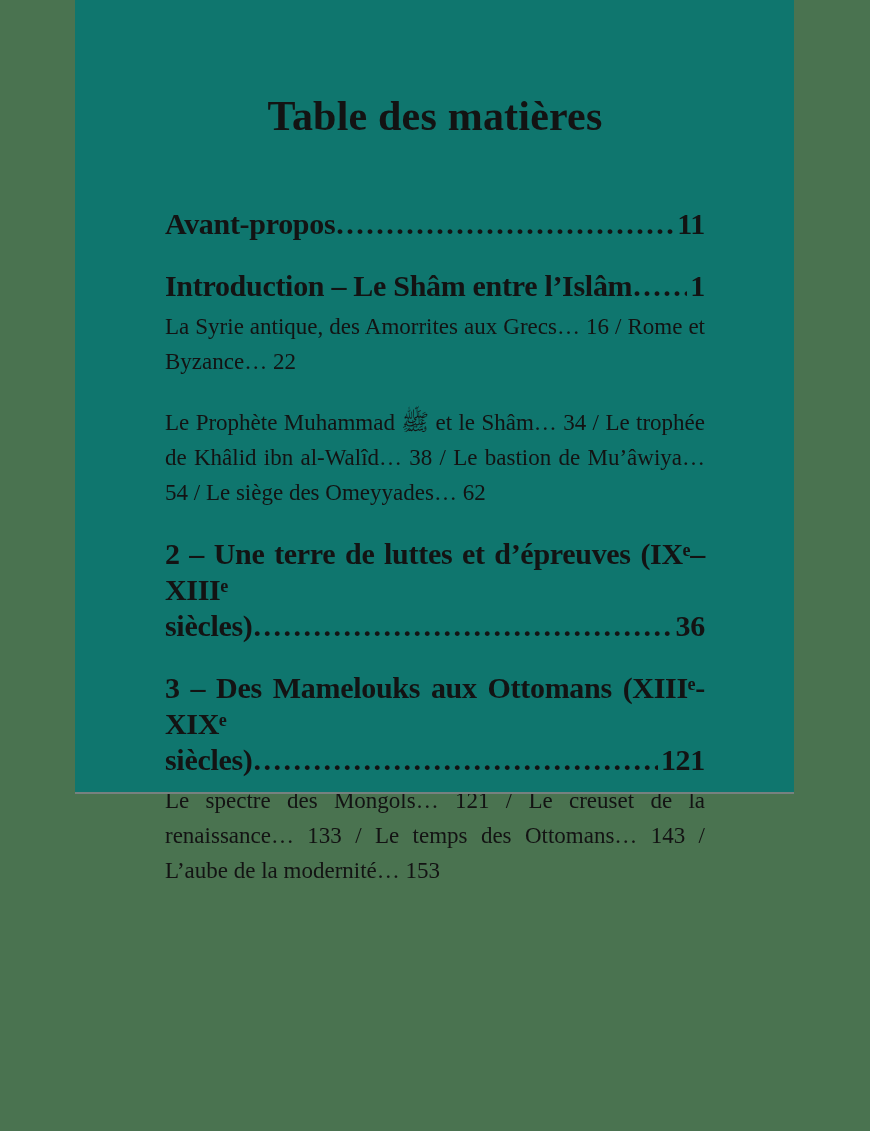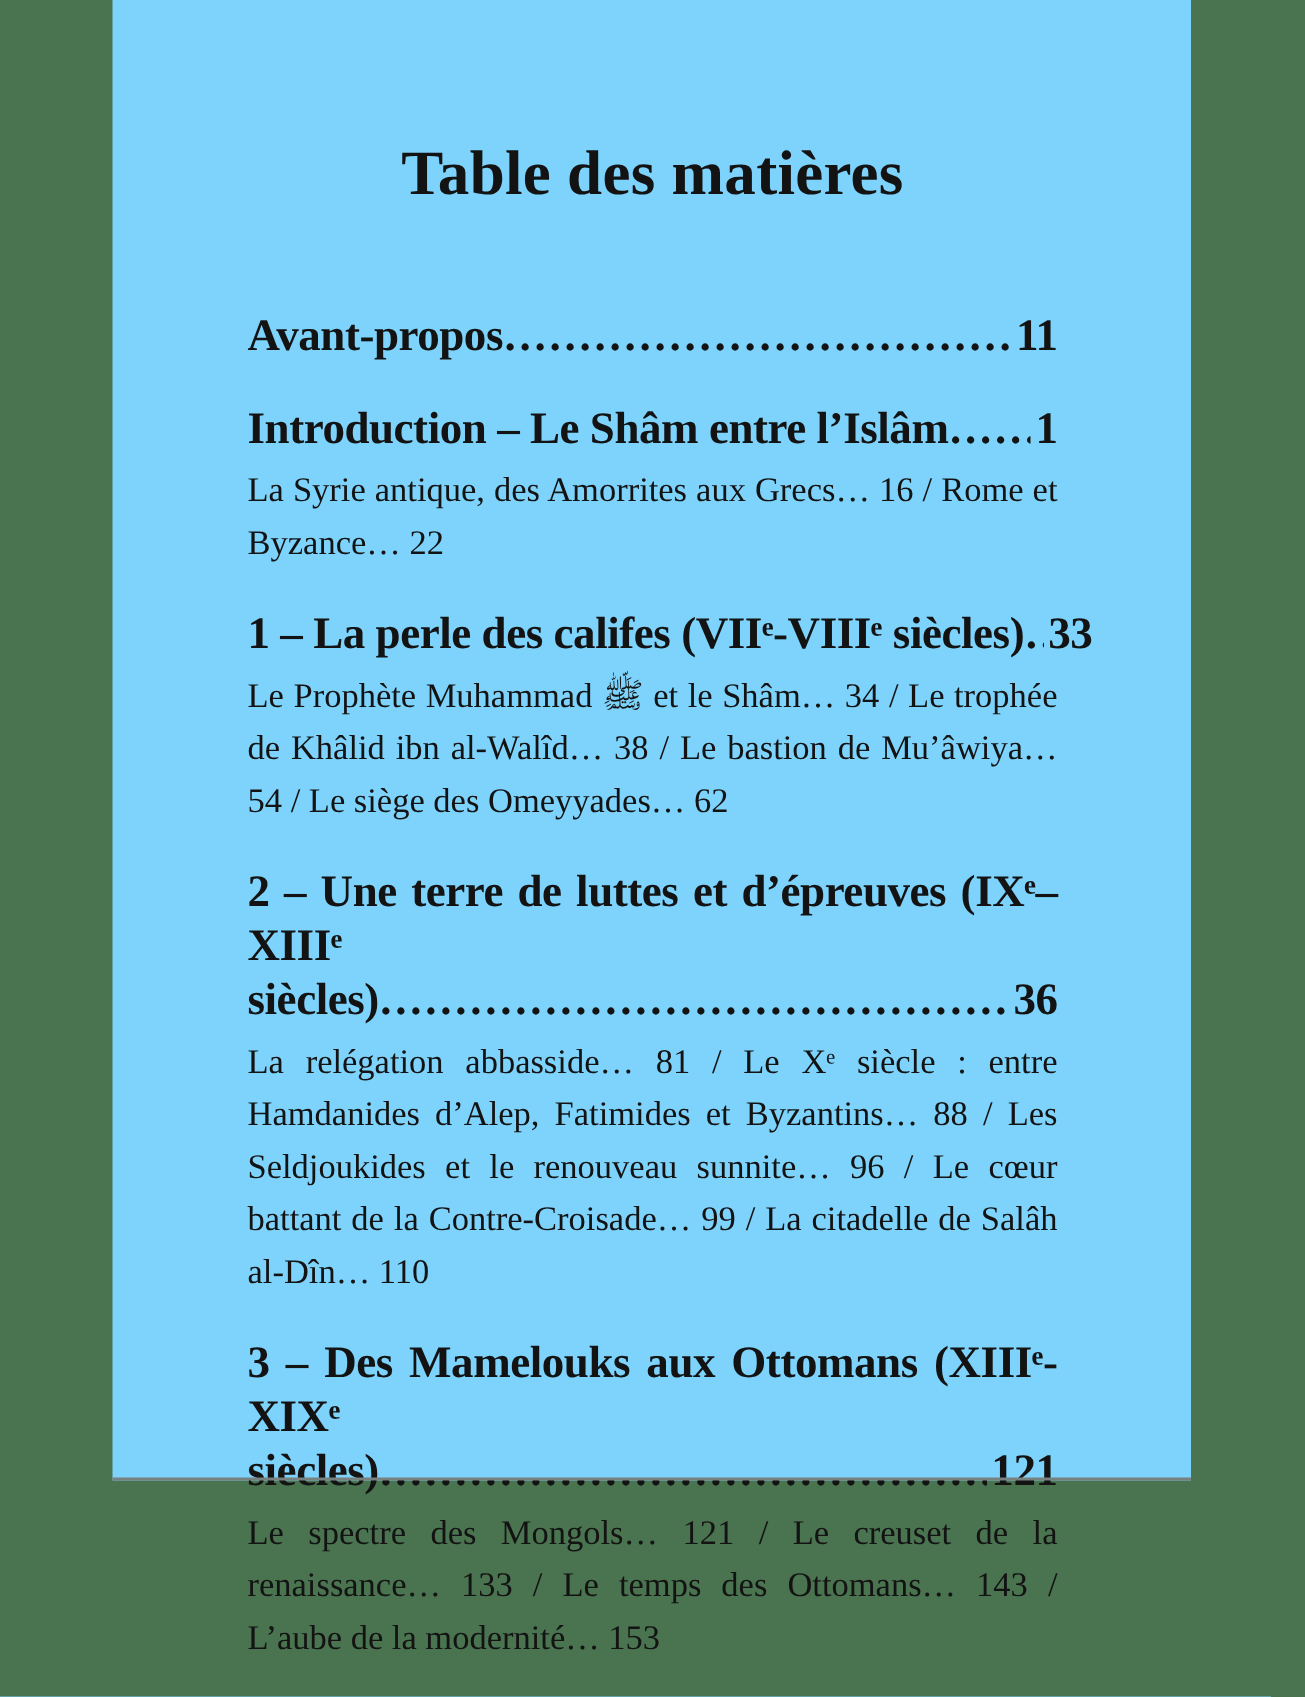--- a/index.html
+++ b/index.html
@@ -7,22 +7,22 @@
     width: 870px; height: 1131px;
     background: #4a7350;
     position: relative;
     font-family: "Liberation Serif", "DejaVu Serif", "DejaVu Sans", serif;
     color: #131313;
     overflow: hidden;
   }
   .backdrop { position: absolute; inset: 0; }
   .page {
     position: absolute; left: 75px; top: 0;
-    width: 719px; height: 987px;
-    background: #7dd3fc;
+    width: 719px; height: 794px;
+    background: #0f766e;
   }
   .page-bottom-edge {
     position: absolute; left: 0; right: 0; bottom: 0;
     height: 2px; background: #77817f;
   }
   .content { padding: 0 89px 0 90px; }
   .page-title {
     margin: 0; padding-top: 92px;
     text-align: center;
     font-size: 42px; font-weight: 700; line-height: 48px;
@@ -80,40 +80,32 @@
             <div class="t-row">
               <span class="t-label">Introduction – Le Shâm entre l’Islâm</span>
               <span class="t-leader"></span>
               <span class="t-page">1</span>
             </div>
           </div>
           <p class="toc-sub">La Syrie antique, des Amorrites aux Grecs… 16 / Rome et Byzance… 22</p>
         </div>
 
         <div class="toc-entry">
-          <div class="toc-heading">
-            <div class="t-row">
-              <span class="t-label">1 – La perle des califes (VIIᵉ-VIIIᵉ siècles)</span>
-              <span class="t-leader"></span>
-              <span class="t-page">33</span>
-            </div>
-          </div>
           <p class="toc-sub">Le Prophète Muhammad ﷺ et le Shâm… 34 / Le trophée de Khâlid ibn al-Walîd… 38 / Le bastion de Mu’âwiya… 54 / Le siège des Omeyyades… 62</p>
         </div>
 
         <div class="toc-entry">
           <div class="toc-heading">
             <div class="t-line1">2 – Une terre de luttes et d’épreuves (IXᵉ–XIIIᵉ</div>
             <div class="t-row">
               <span class="t-label">siècles)</span>
               <span class="t-leader"></span>
               <span class="t-page">36</span>
             </div>
           </div>
-          <p class="toc-sub">La relégation abbasside… 81 / Le Xᵉ siècle : entre Hamdanides d’Alep, Fatimides et Byzantins… 88 / Les Seldjoukides et le renouveau sunnite… 96 / Le cœur battant de la Contre-Croisade… 99 / La citadelle de Salâh al-Dîn… 110</p>
         </div>
 
         <div class="toc-entry">
           <div class="toc-heading">
             <div class="t-line1">3 – Des Mamelouks aux Ottomans (XIIIᵉ-XIXᵉ</div>
             <div class="t-row">
               <span class="t-label">siècles)</span>
               <span class="t-leader"></span>
               <span class="t-page">121</span>
             </div>

